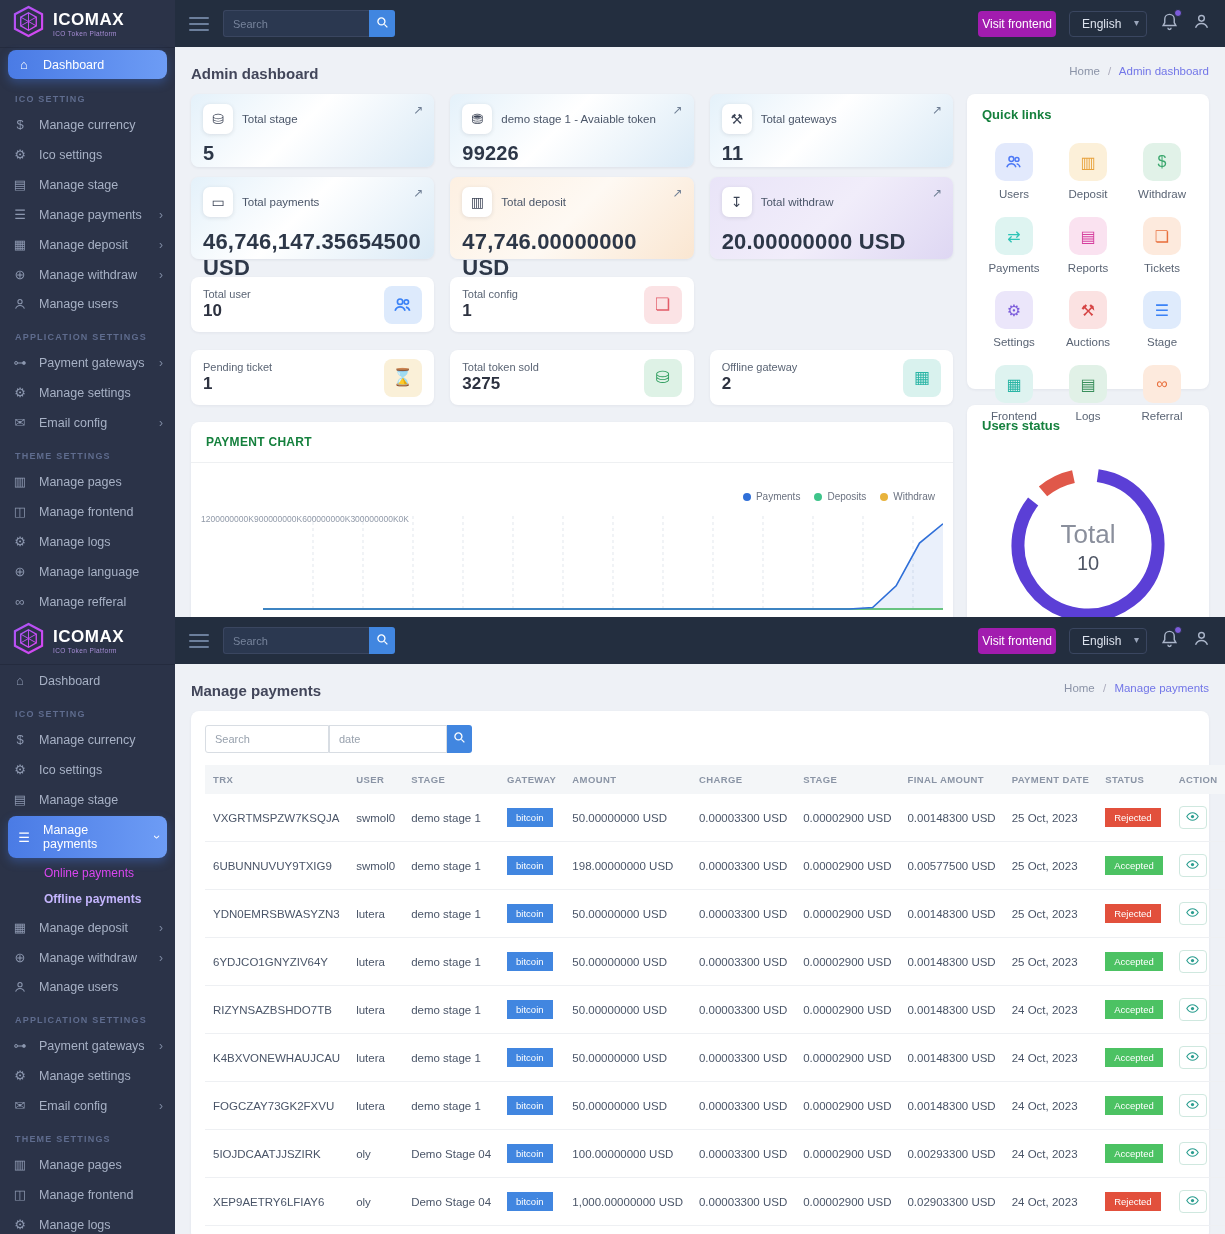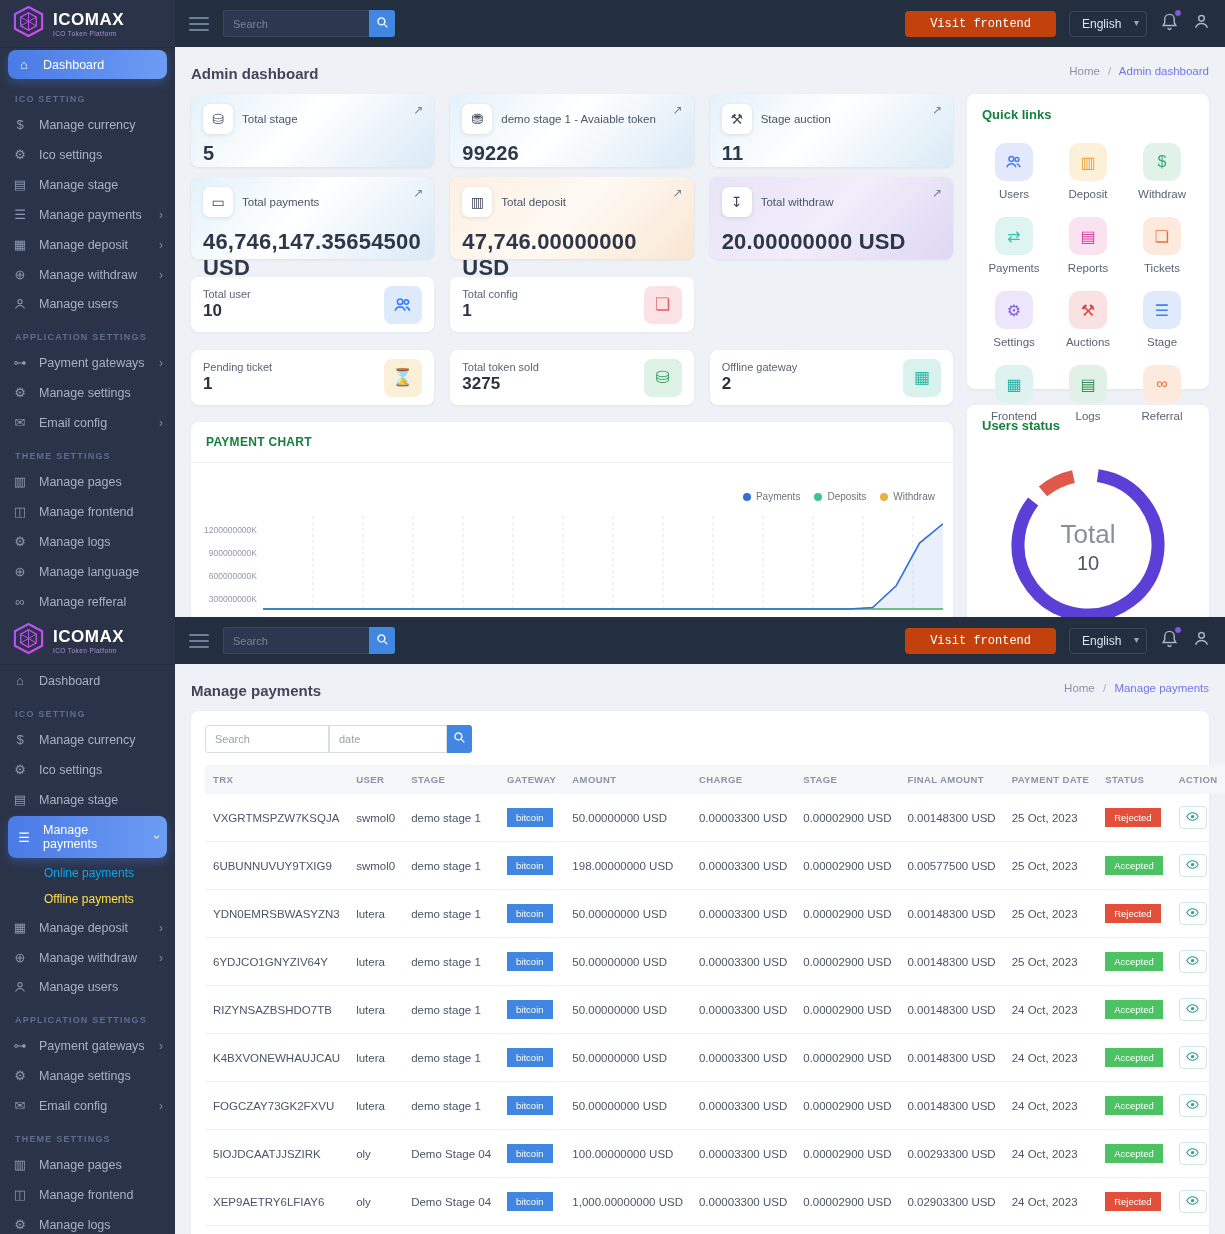--- a/index.html
+++ b/index.html
@@ -14,33 +14,33 @@
   .logo-name { color:#fff; font-size:17px; font-weight:bold; letter-spacing:.5px; line-height:1; }
   .logo-sub { color:#a98fd8; font-size:6.5px; letter-spacing:.4px; margin-top:2px; }
   .side-heading { color:#5f6c8e; font-size:9px; letter-spacing:1.2px; padding:13px 15px 5px; text-transform:uppercase; font-weight:bold;}
   .side-item { display:flex; align-items:center; gap:11px; padding:7px 12px; margin:1px 0; color:#a7b1c5; font-size:12.5px; cursor:pointer; }
   .side-item .si-ic { width:16px; text-align:center; color:#8d98b0; font-size:13px; flex:0 0 16px; }
   .side-item .si-ic svg { width:14px; height:14px; display:block; margin:0 auto; }
   .side-item .chev { margin-left:auto; color:#7d89a2; font-size:12px; }
   .side-item .chev.down { transform:rotate(90deg); }
   .side-item.active { background:linear-gradient(90deg,#4a7be5,#6d9cf5); border-radius:8px; margin:2px 8px; padding:7px 8px; color:#fff; box-shadow:0 4px 10px rgba(70,120,225,.35); }
   .side-item.active .si-ic, .side-item.active .chev { color:#fff; }
-  .subitem { padding:6px 12px 6px 44px; color:#0ea5e9; font-size:12px; cursor:pointer; }
-  .subitem.active { color:#fde047; font-weight:normal; }
+  .subitem { padding:6px 12px 6px 44px; color:#d946ef; font-size:12px; cursor:pointer; }
+  .subitem.active { color:#c4b5fd; font-weight:bold; }
 
   
   .topbar { position:absolute; left:175px; right:0; top:0; height:47px; background:#232e3f; display:flex; align-items:center; padding:0 14px; z-index:3; }
   .burger { width:20px; cursor:pointer; margin-right:14px; }
   .burger div { height:2px; background:#6c7f9c; margin:4px 0; border-radius:1px; }
   .tb-search { display:flex; height:27px; }
   .tb-search input { width:146px; height:27px; background:#2b3850; border:1px solid #3a4660; border-right:none; border-radius:3px 0 0 3px; color:#c7cfdd; font-size:11px; padding:0 9px; outline:none; }
   .tb-search input::placeholder { color:#76839b; }
   .tb-search button { width:26px; height:27px; background:#4186e0; border:none; border-radius:0 3px 3px 0; cursor:pointer; display:flex; align-items:center; justify-content:center; }
   .tb-right { margin-left:auto; display:flex; align-items:center; gap:13px; }
-  .btn-frontend { background:#c2410c; color:#fff; border:none; border-radius:4px; font-size:12px; padding:6px 25px; cursor:pointer; font-family:Liberation Mono, monospace; }
+  .btn-frontend { background:#a21caf; color:#fff; border:none; border-radius:4px; font-size:12px; padding:6px 4px; cursor:pointer; font-family:Liberation Sans, sans-serif; }
   .lang-wrap { position:relative; }
   .lang-wrap select { appearance:none; -webkit-appearance:none; background:#232e3f; border:1px solid #3a4660; color:#dde3ee; font-size:12px; padding:5px 24px 5px 12px; border-radius:4px; cursor:pointer; font-family:inherit; }
   .lang-wrap .car { position:absolute; right:8px; top:6px; color:#9aa5ba; font-size:10px; pointer-events:none; }
   .tb-ic { position:relative; color:#aab5c9; cursor:pointer; display:flex; }
   .tb-ic svg { width:19px; height:19px; }
   .tb-ic .dot { position:absolute; top:-3px; right:-3px; width:8px; height:8px; border-radius:50%; background:#7c5cdb; border:1px solid #232e3f; }
 
   
   .main { position:absolute; left:175px; right:0; top:47px; height:1200px; background:#eef1f6; padding:18px 16px; }
   .title-row { display:flex; margin-bottom:12px; }
@@ -74,21 +74,21 @@
   .stats { margin-bottom:15px;margin-top:18px; }
 
   .panel { background:#fff; border-radius:8px; box-shadow:0 1px 3px rgba(30,40,60,.06); }
   .panel-title { font-size:13px; color:#15803d; font-weight:600; padding:13px 15px; }
   .chart-card { height:280px; margin-top:17px; }
   .chart-card .panel-title { border-bottom:1px solid #eef0f2; font-size:12px; letter-spacing:.3px; }
   .legend { display:flex; justify-content:flex-end; gap:14px; padding:28px 18px 6px; }
   .legend .li { display:flex; align-items:center; gap:5px; font-size:10px; color:#6b7280; }
   .legend .dot { width:8px; height:8px; border-radius:50%; }
   .plot { display:flex; padding:4px 10px 0 10px; }
-  .ylabels { width:62px; display:flex; flex-direction:column; justify-content:space-between; height:100px; padding-right:6px;margin-top:11px; }
+  .ylabels { width:62px; display:flex; flex-direction:row; justify-content:space-between; height:100px; padding-right:6px; }
   .ylabels div { font-size:8.5px; color:#9099a8; text-align:right; line-height:1; transform:translateY(3px); }
   .plot svg { flex:1; height:100px; }
 
   .qlinks { height:295px; margin-bottom:16px; }
   .ql-grid { display:grid; grid-template-columns:1fr 1fr 1fr; row-gap:17px; padding:8px 10px; }
   .ql { display:flex; flex-direction:column; align-items:center; gap:7px; cursor:pointer; }
   .ql .ic { width:38px; height:38px; border-radius:10px; display:flex; align-items:center; justify-content:center; font-size:16px; }
   .ql .ic svg { width:18px; height:18px; }
   .ql .lbl { font-size:11.5px; color:#5a6474; }
 
@@ -278,21 +278,21 @@
               <div class="top">
                 <span class="ic">⛃</span>
                 <span class="lbl">demo stage 1 - Avaiable token</span>
               </div>
               <span class="arrow">↗</span>
               <div class="val">99226</div>
             </div>
             <div class="gcard h1 g-blue">
               <div class="top">
                 <span class="ic">⚒</span>
-                <span class="lbl">Stage auction</span>
+                <span class="lbl">Total gateways</span>
               </div>
               <span class="arrow">↗</span>
               <div class="val">11</div>
             </div>
           </div>
         <div class="grid3" id="gcards2">
             <div class="gcard h2 g-blue">
               <div class="top">
                 <span class="ic">▭</span>
                 <span class="lbl">Total payments</span>

